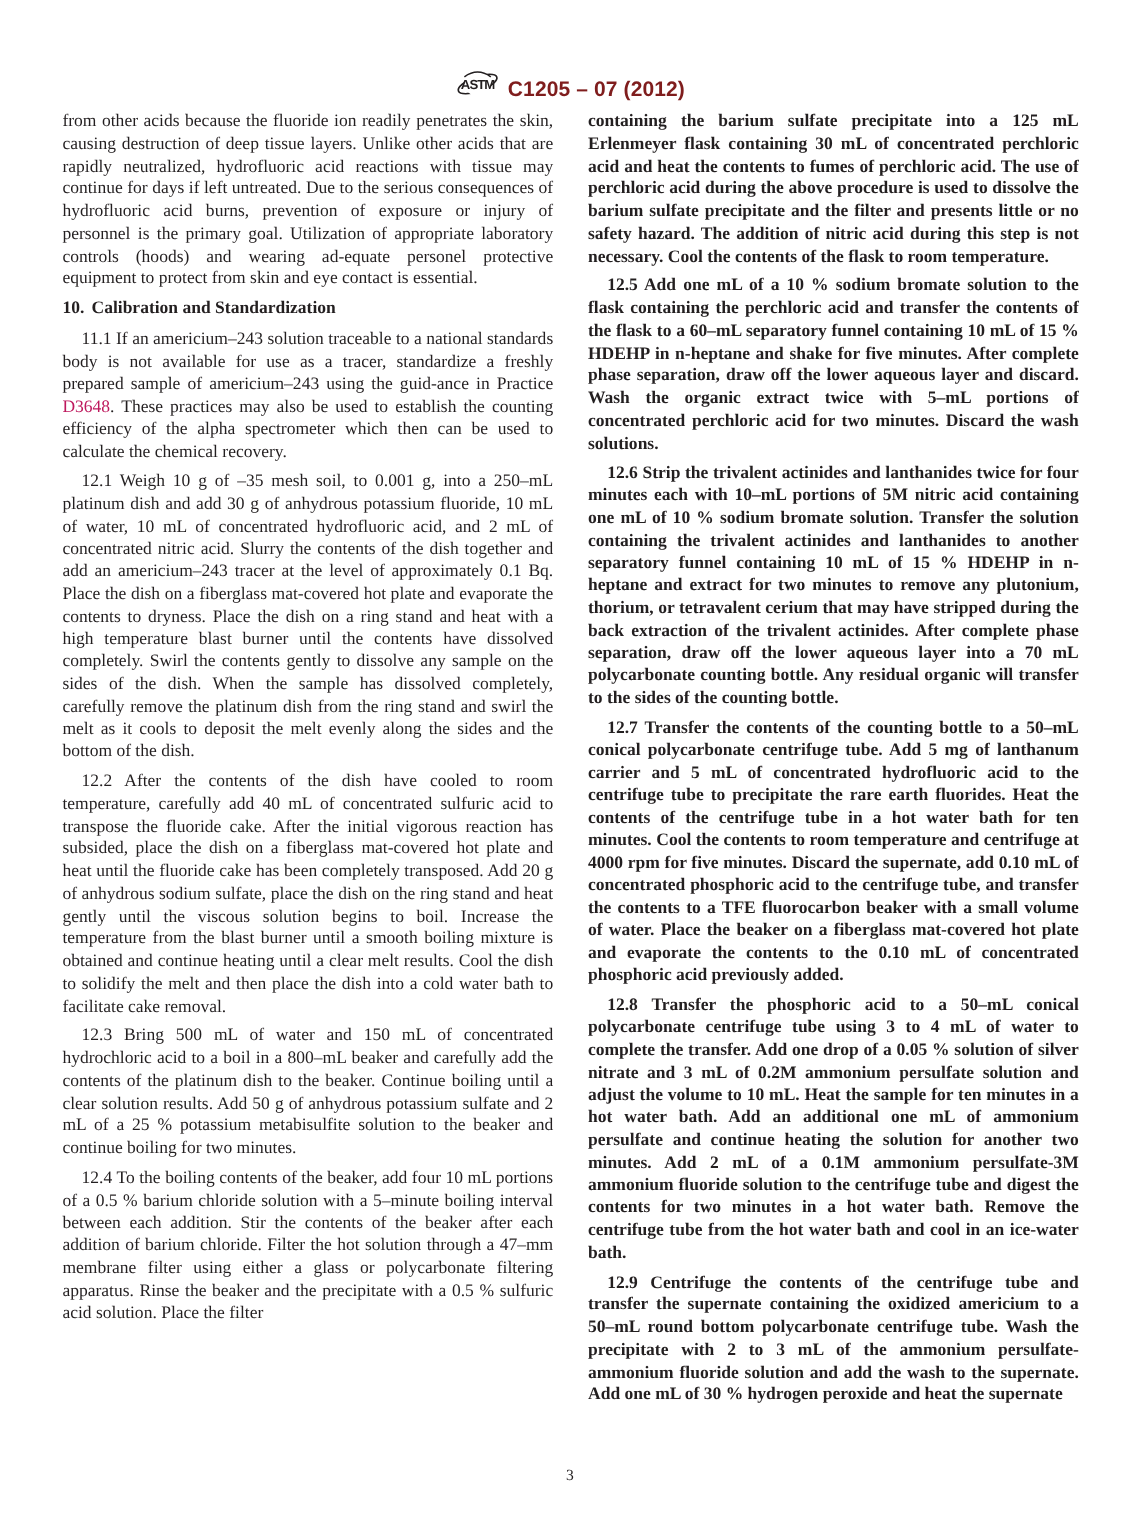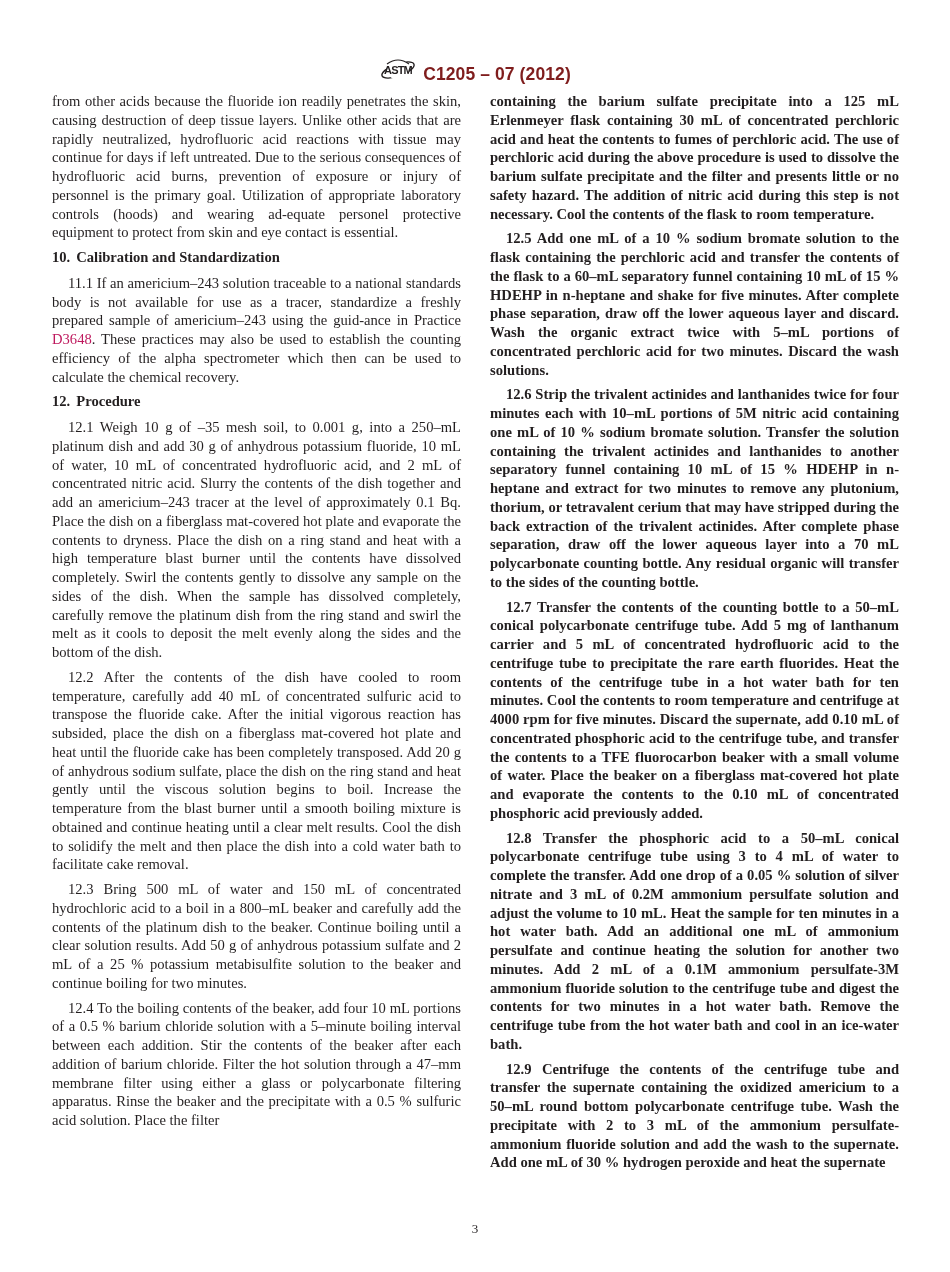--- a/index.html
+++ b/index.html
@@ -37,23 +37,20 @@
 </div>
 
 <div class="col left">
   <p class="cont">from other acids because the fluoride ion readily penetrates the skin, causing destruction of deep tissue layers. Unlike other acids that are rapidly neutralized, hydrofluoric acid reactions with tissue may continue for days if left untreated. Due to the serious consequences of hydrofluoric acid burns, prevention of exposure or injury of personnel is the primary goal. Utilization of appropriate laboratory controls (hoods) and wearing ad-equate personel protective equipment to protect from skin and eye contact is essential.</p>
 
   <h2>
     <span class="num">10.</span><span>Calibration and Standardization</span>
   </h2>
   <p class="para"><span>11.1 If an americium–243 solution traceable to a national standards body is not available for use as a tracer, standardize a freshly prepared sample of americium–243 using the guid-ance in Practice </span><a class="link">D3648</a><span>. These practices may also be used to establish the counting efficiency of the alpha spectrometer which then can be used to calculate the chemical recovery.</span></p>
 
-  <h2>
-    <span class="num">12.</span><span>Procedure</span>
-  </h2>
   <p class="para">12.1 Weigh 10 g of –35 mesh soil, to 0.001 g, into a 250–mL platinum dish and add 30 g of anhydrous potassium fluoride, 10 mL of water, 10 mL of concentrated hydrofluoric acid, and 2 mL of concentrated nitric acid. Slurry the contents of the dish together and add an americium–243 tracer at the level of approximately 0.1 Bq. Place the dish on a fiberglass mat-covered hot plate and evaporate the contents to dryness. Place the dish on a ring stand and heat with a high temperature blast burner until the contents have dissolved completely. Swirl the contents gently to dissolve any sample on the sides of the dish. When the sample has dissolved completely, carefully remove the platinum dish from the ring stand and swirl the melt as it cools to deposit the melt evenly along the sides and the bottom of the dish.</p>
   <p class="para">12.2 After the contents of the dish have cooled to room temperature, carefully add 40 mL of concentrated sulfuric acid to transpose the fluoride cake. After the initial vigorous reaction has subsided, place the dish on a fiberglass mat-covered hot plate and heat until the fluoride cake has been completely transposed. Add 20 g of anhydrous sodium sulfate, place the dish on the ring stand and heat gently until the viscous solution begins to boil. Increase the temperature from the blast burner until a smooth boiling mixture is obtained and continue heating until a clear melt results. Cool the dish to solidify the melt and then place the dish into a cold water bath to facilitate cake removal.</p>
   <p class="para">12.3 Bring 500 mL of water and 150 mL of concentrated hydrochloric acid to a boil in a 800–mL beaker and carefully add the contents of the platinum dish to the beaker. Continue boiling until a clear solution results. Add 50 g of anhydrous potassium sulfate and 2 mL of a 25 % potassium metabisulfite solution to the beaker and continue boiling for two minutes.</p>
   <p class="para">12.4 To the boiling contents of the beaker, add four 10 mL portions of a 0.5 % barium chloride solution with a 5–minute boiling interval between each addition. Stir the contents of the beaker after each addition of barium chloride. Filter the hot solution through a 47–mm membrane filter using either a glass or polycarbonate filtering apparatus. Rinse the beaker and the precipitate with a 0.5 % sulfuric acid solution. Place the filter</p>
 </div>
 
 <div class="col right">
   <p class="cont">containing the barium sulfate precipitate into a 125 mL Erlenmeyer flask containing 30 mL of concentrated perchloric acid and heat the contents to fumes of perchloric acid. The use of perchloric acid during the above procedure is used to dissolve the barium sulfate precipitate and the filter and presents little or no safety hazard. The addition of nitric acid during this step is not necessary. Cool the contents of the flask to room temperature.</p>
   <p class="para">12.5 Add one mL of a 10 % sodium bromate solution to the flask containing the perchloric acid and transfer the contents of the flask to a 60–mL separatory funnel containing 10 mL of 15 % HDEHP in n-heptane and shake for five minutes. After complete phase separation, draw off the lower aqueous layer and discard. Wash the organic extract twice with 5–mL portions of concentrated perchloric acid for two minutes. Discard the wash solutions.</p>
   <p class="para">12.6 Strip the trivalent actinides and lanthanides twice for four minutes each with 10–mL portions of 5M nitric acid containing one mL of 10 % sodium bromate solution. Transfer the solution containing the trivalent actinides and lanthanides to another separatory funnel containing 10 mL of 15 % HDEHP in n-heptane and extract for two minutes to remove any plutonium, thorium, or tetravalent cerium that may have stripped during the back extraction of the trivalent actinides. After complete phase separation, draw off the lower aqueous layer into a 70 mL polycarbonate counting bottle. Any residual organic will transfer to the sides of the counting bottle.</p>

